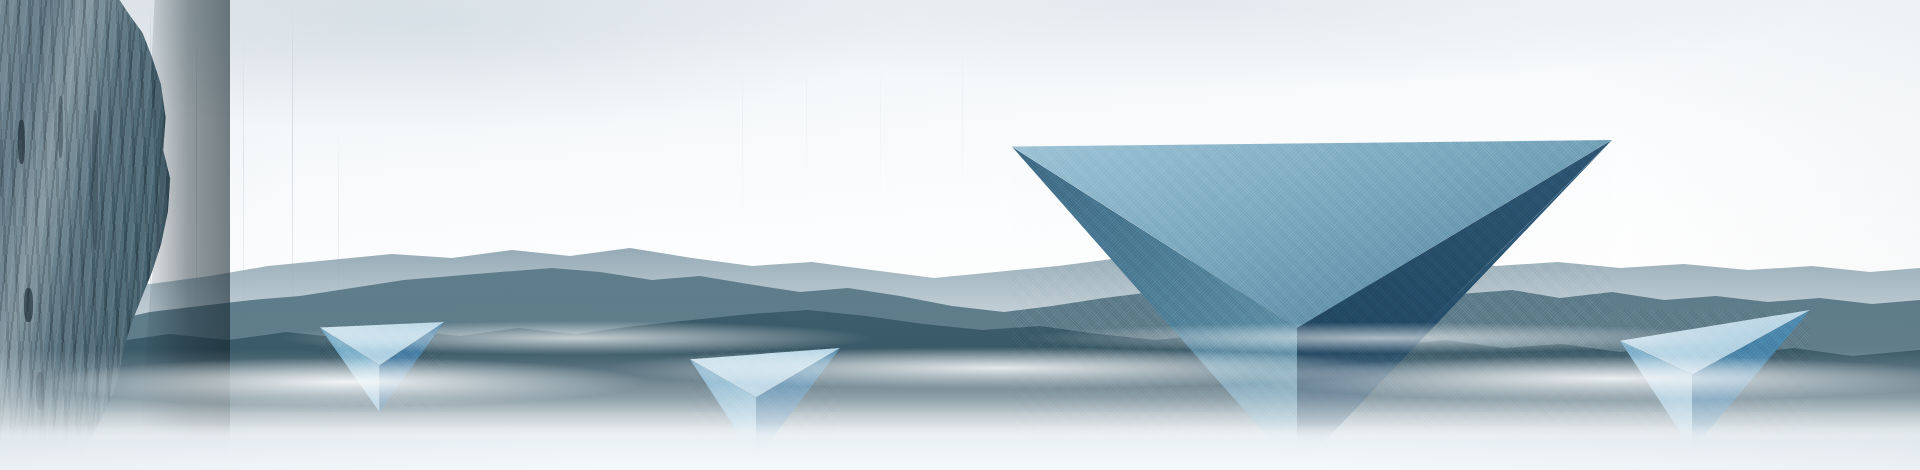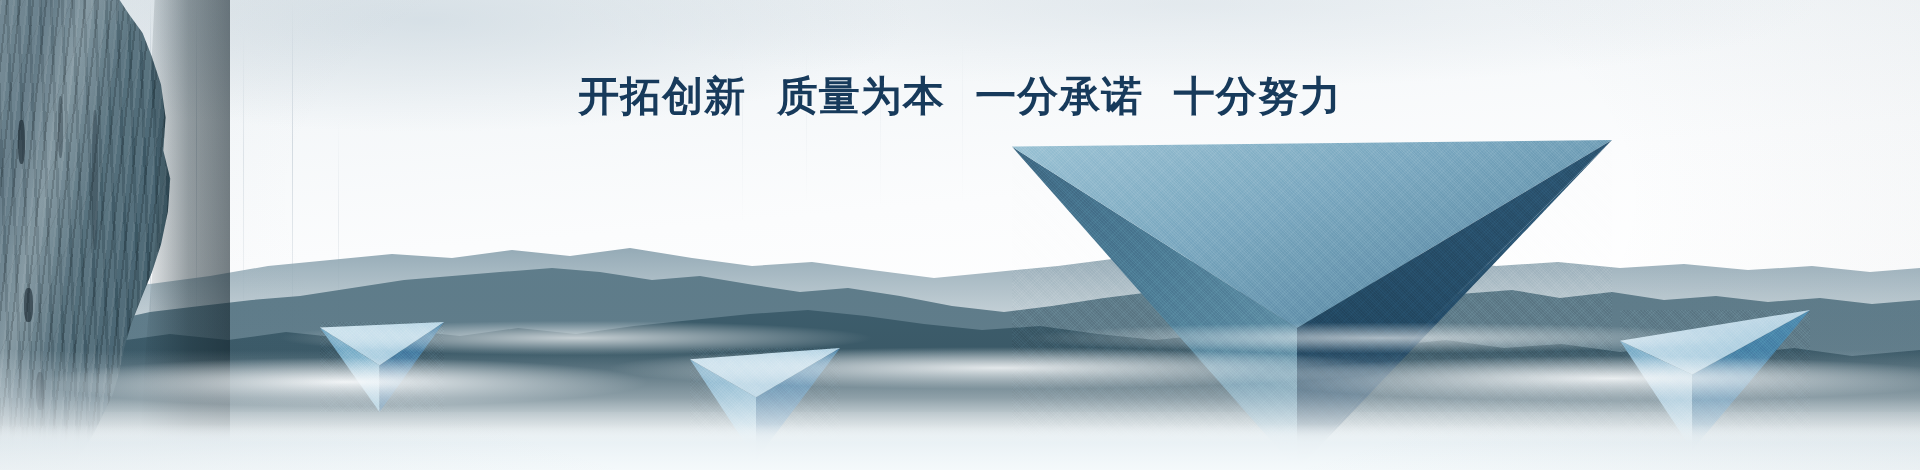--- a/index.html
+++ b/index.html
@@ -345,17 +345,16 @@
     <div class="face f-top-face"></div>
     <div class="tex-grain"></div>
   </div>
 
   <div class="mist mist-band-b"></div>
   <div class="mist mist-band-a"></div>
   <div class="mist mist-low"></div>
   <div class="water"></div>
 
   <div class="text-block">
-    <h1 class="headline">开拓创新  质量为本  一分承诺  十分努力</h1>
   </div>
 
   <div class="vignette"></div>
 </div>
 
 </body></html>

